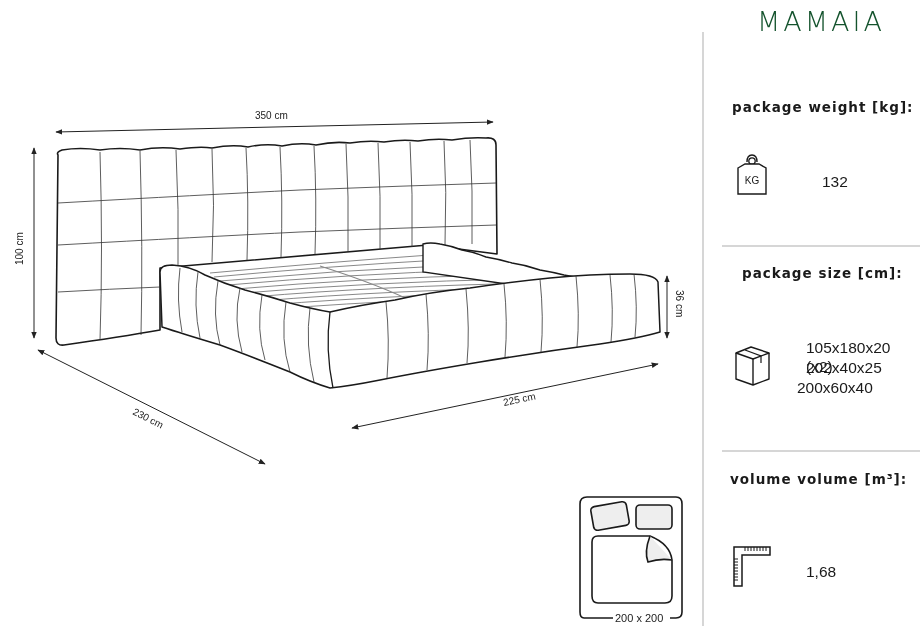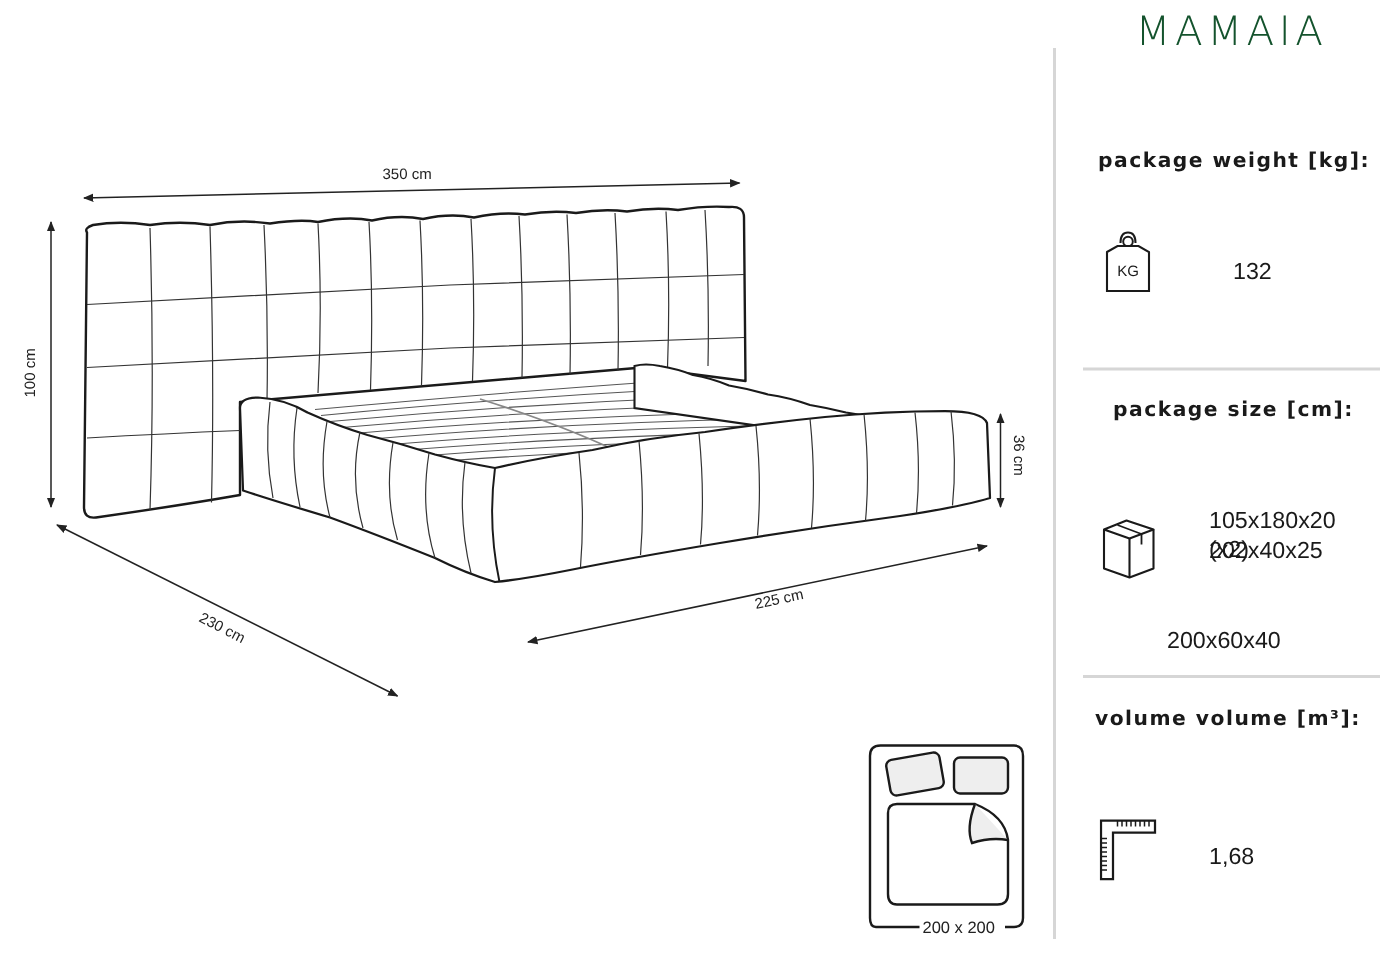--- a/index.html
+++ b/index.html
@@ -123,21 +123,21 @@
 
 <div class="label" style="left:742px; top:265px;text-align:right;">package size [cm]:</div>
 <svg class="icon" style="left:733px; top:343px;" width="40" height="44" viewBox="0 0 40 44">
   <path d="M3,10 L18,4 L36,10 L20,16 Z" fill="#fff" stroke="#1a1a1a" stroke-width="1.4" stroke-linejoin="round"></path>
   <path d="M3,10 L3,36 L20,42 L36,36 L36,10" fill="none" stroke="#1a1a1a" stroke-width="1.4" stroke-linejoin="round"></path>
   <path d="M20,16 L20,42" stroke="#1a1a1a" stroke-width="1.4"></path>
   <path d="M12,7 L28,13 L28,20" fill="none" stroke="#1a1a1a" stroke-width="1.2"></path>
 </svg>
 <div class="value" style="left:806px; top:338px;">105x180x20 (x2)</div>
 <div class="value" style="left:806px; top:358px;text-align:right;">202x40x25</div>
-<div class="value" style="left:778px; top:378px;margin-top:40px;">200x60x40</div>
+<div class="value" style="left:797px; top:378px;">200x60x40</div>
 <div class="hdivider" style="top:450px;"></div>
 
 <div class="label" style="left:730px; top:471px;">volume volume [m³]:</div>
 <svg class="icon" style="left:733px; top:546px;" width="40" height="42" viewBox="0 0 40 42">
   <path d="M1,1 L37,1 L37,9 L9,9 L9,40 L1,40 Z" fill="#fff" stroke="#1a1a1a" stroke-width="1.5"></path>
   <g stroke="#1a1a1a" stroke-width="1">
     <line x1="12" y1="1" x2="12" y2="5"></line>
       <line x1="15" y1="1" x2="15" y2="5"></line>
       <line x1="18" y1="1" x2="18" y2="5"></line>
     <line x1="21" y1="1" x2="21" y2="5"></line>

